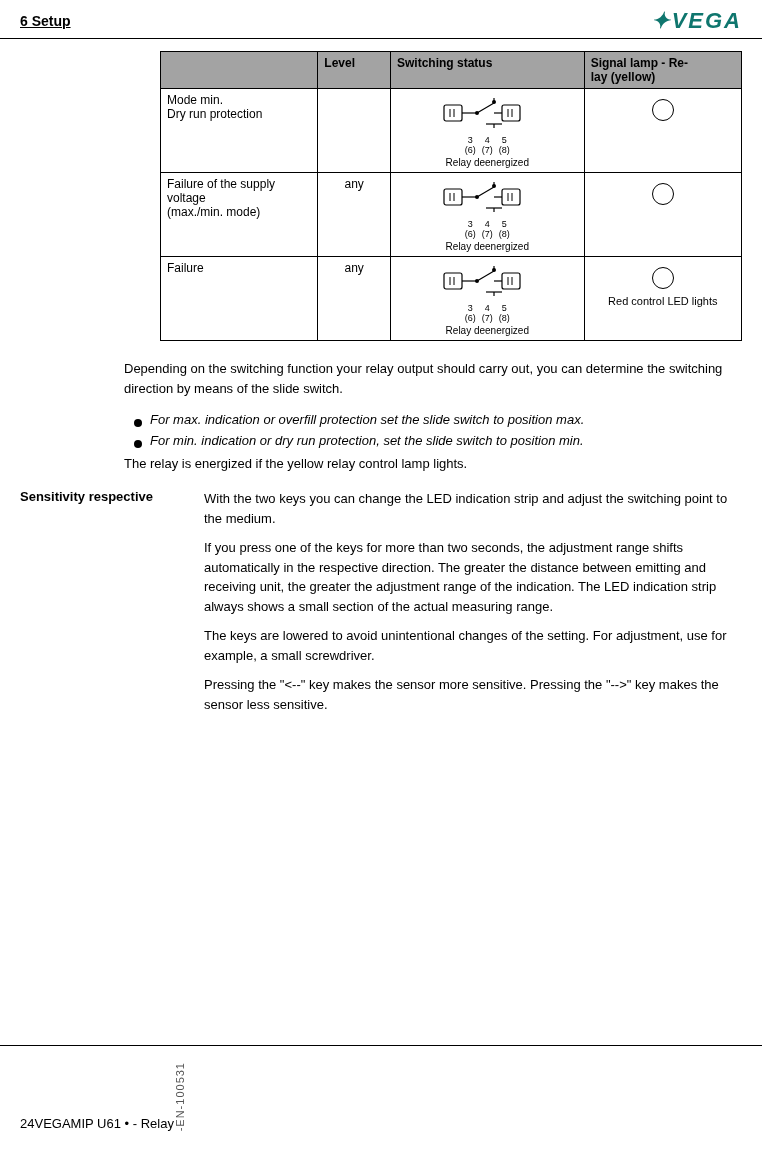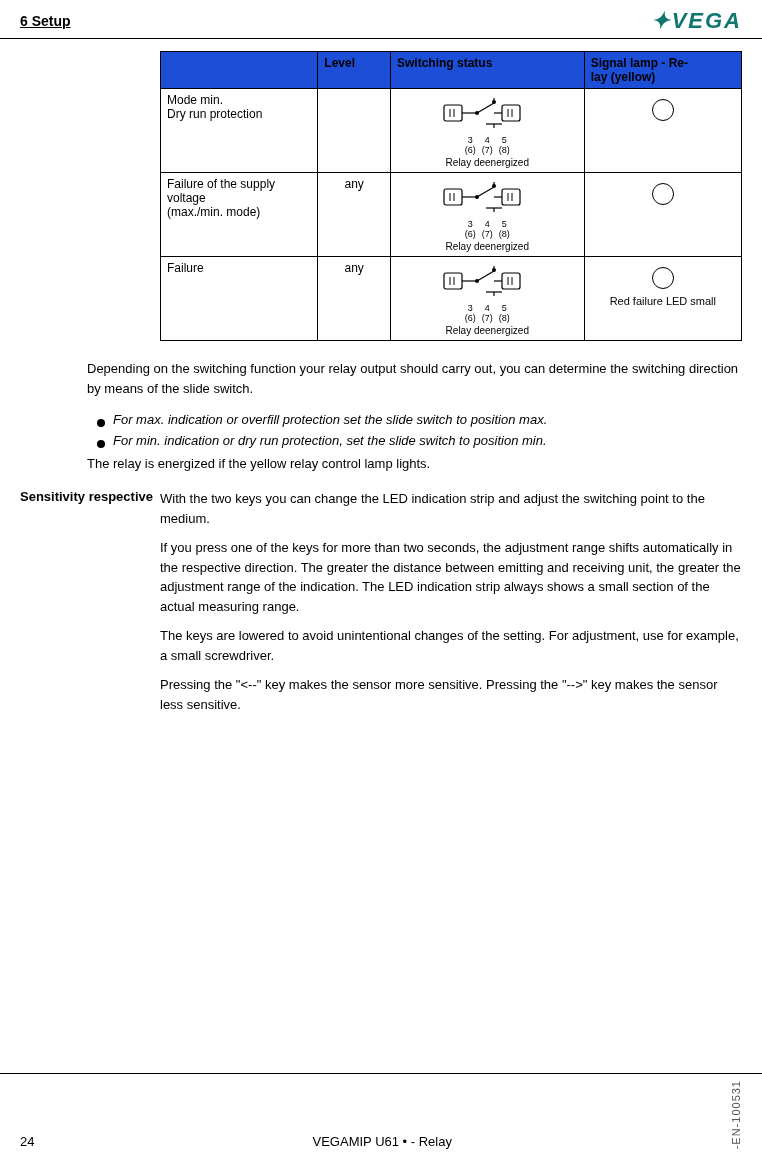--- a/index.html
+++ b/index.html
@@ -41,21 +41,21 @@
       margin-bottom: 18px;
       font-size: 12px;
     }
     .relay-table th, .relay-table td {
       border: 1px solid #000;
       padding: 4px 6px;
       vertical-align: top;
     }
     .relay-table th {
       font-weight: bold;
-      background: #1d4ed8;
+      background: #a3a3a3;
       text-align: left;
       font-size: 12px;
     }
     .col-condition { width: 130px; }
     .col-level { width: 60px; }
     .col-switching { width: 160px; }
     .col-signal { width: 130px; }
 
     .cell-center {
       text-align: center;
@@ -124,35 +124,35 @@
     .sensitivity-label {
       width: 140px;
       flex-shrink: 0;
       font-weight: bold;
       font-size: 13px;
       padding-top: 0;
     }
     .sensitivity-content {
       flex: 1;
       line-height: 1.5;
+      margin-left: 44px;
     }
     .sensitivity-content p {
       margin-bottom: 10px;
     }
 
     
     .page-footer {
       position: absolute;
-      bottom: 0;
+      bottom: 8px;
       left: 0;
       right: 0;
       display: flex;
-      justify-content: space-between;
       align-items: flex-end;
-      padding: 6px 20px;
+      padding: 16px 20px;
       border-top: 1px solid #000;
     }
     .footer-page {
       font-size: 13px;
     }
     .footer-product {
       font-size: 13px;
     }
     .footer-doc {
       font-size: 11px;
@@ -324,28 +324,28 @@
                 <div class="num-group">
                     <span>5</span>
                     <span>(8)</span>
                   </div>
               </div>
               <div class="relay-label">Relay deenergized</div>
             </div>
           </td>
           <td class="cell-center">
             <div class="circle-indicator"></div>
-            <div style="font-size:11px; margin-top:4px;">Red failure LED small</div>
+            <div style="font-size:11px; margin-top:4px;">Red control LED lights</div>
           </td>
         </tr>
       </tbody>
     </table>
   </div>
 
-  <div style="margin-left: 67px;">
+  <div style="margin-left: 104px;">
     <div class="body-section">
       <p>Depending on the switching function your relay output should carry out, you can determine the switching direction by means of the slide switch.</p>
     </div>
     <div class="bullet-list">
       <div class="bullet-item">
         <div class="bullet-dot"></div>
         <span>For max. indication or overfill protection set the slide switch to position max.</span>
       </div>
       <div class="bullet-item">
         <div class="bullet-dot"></div>

